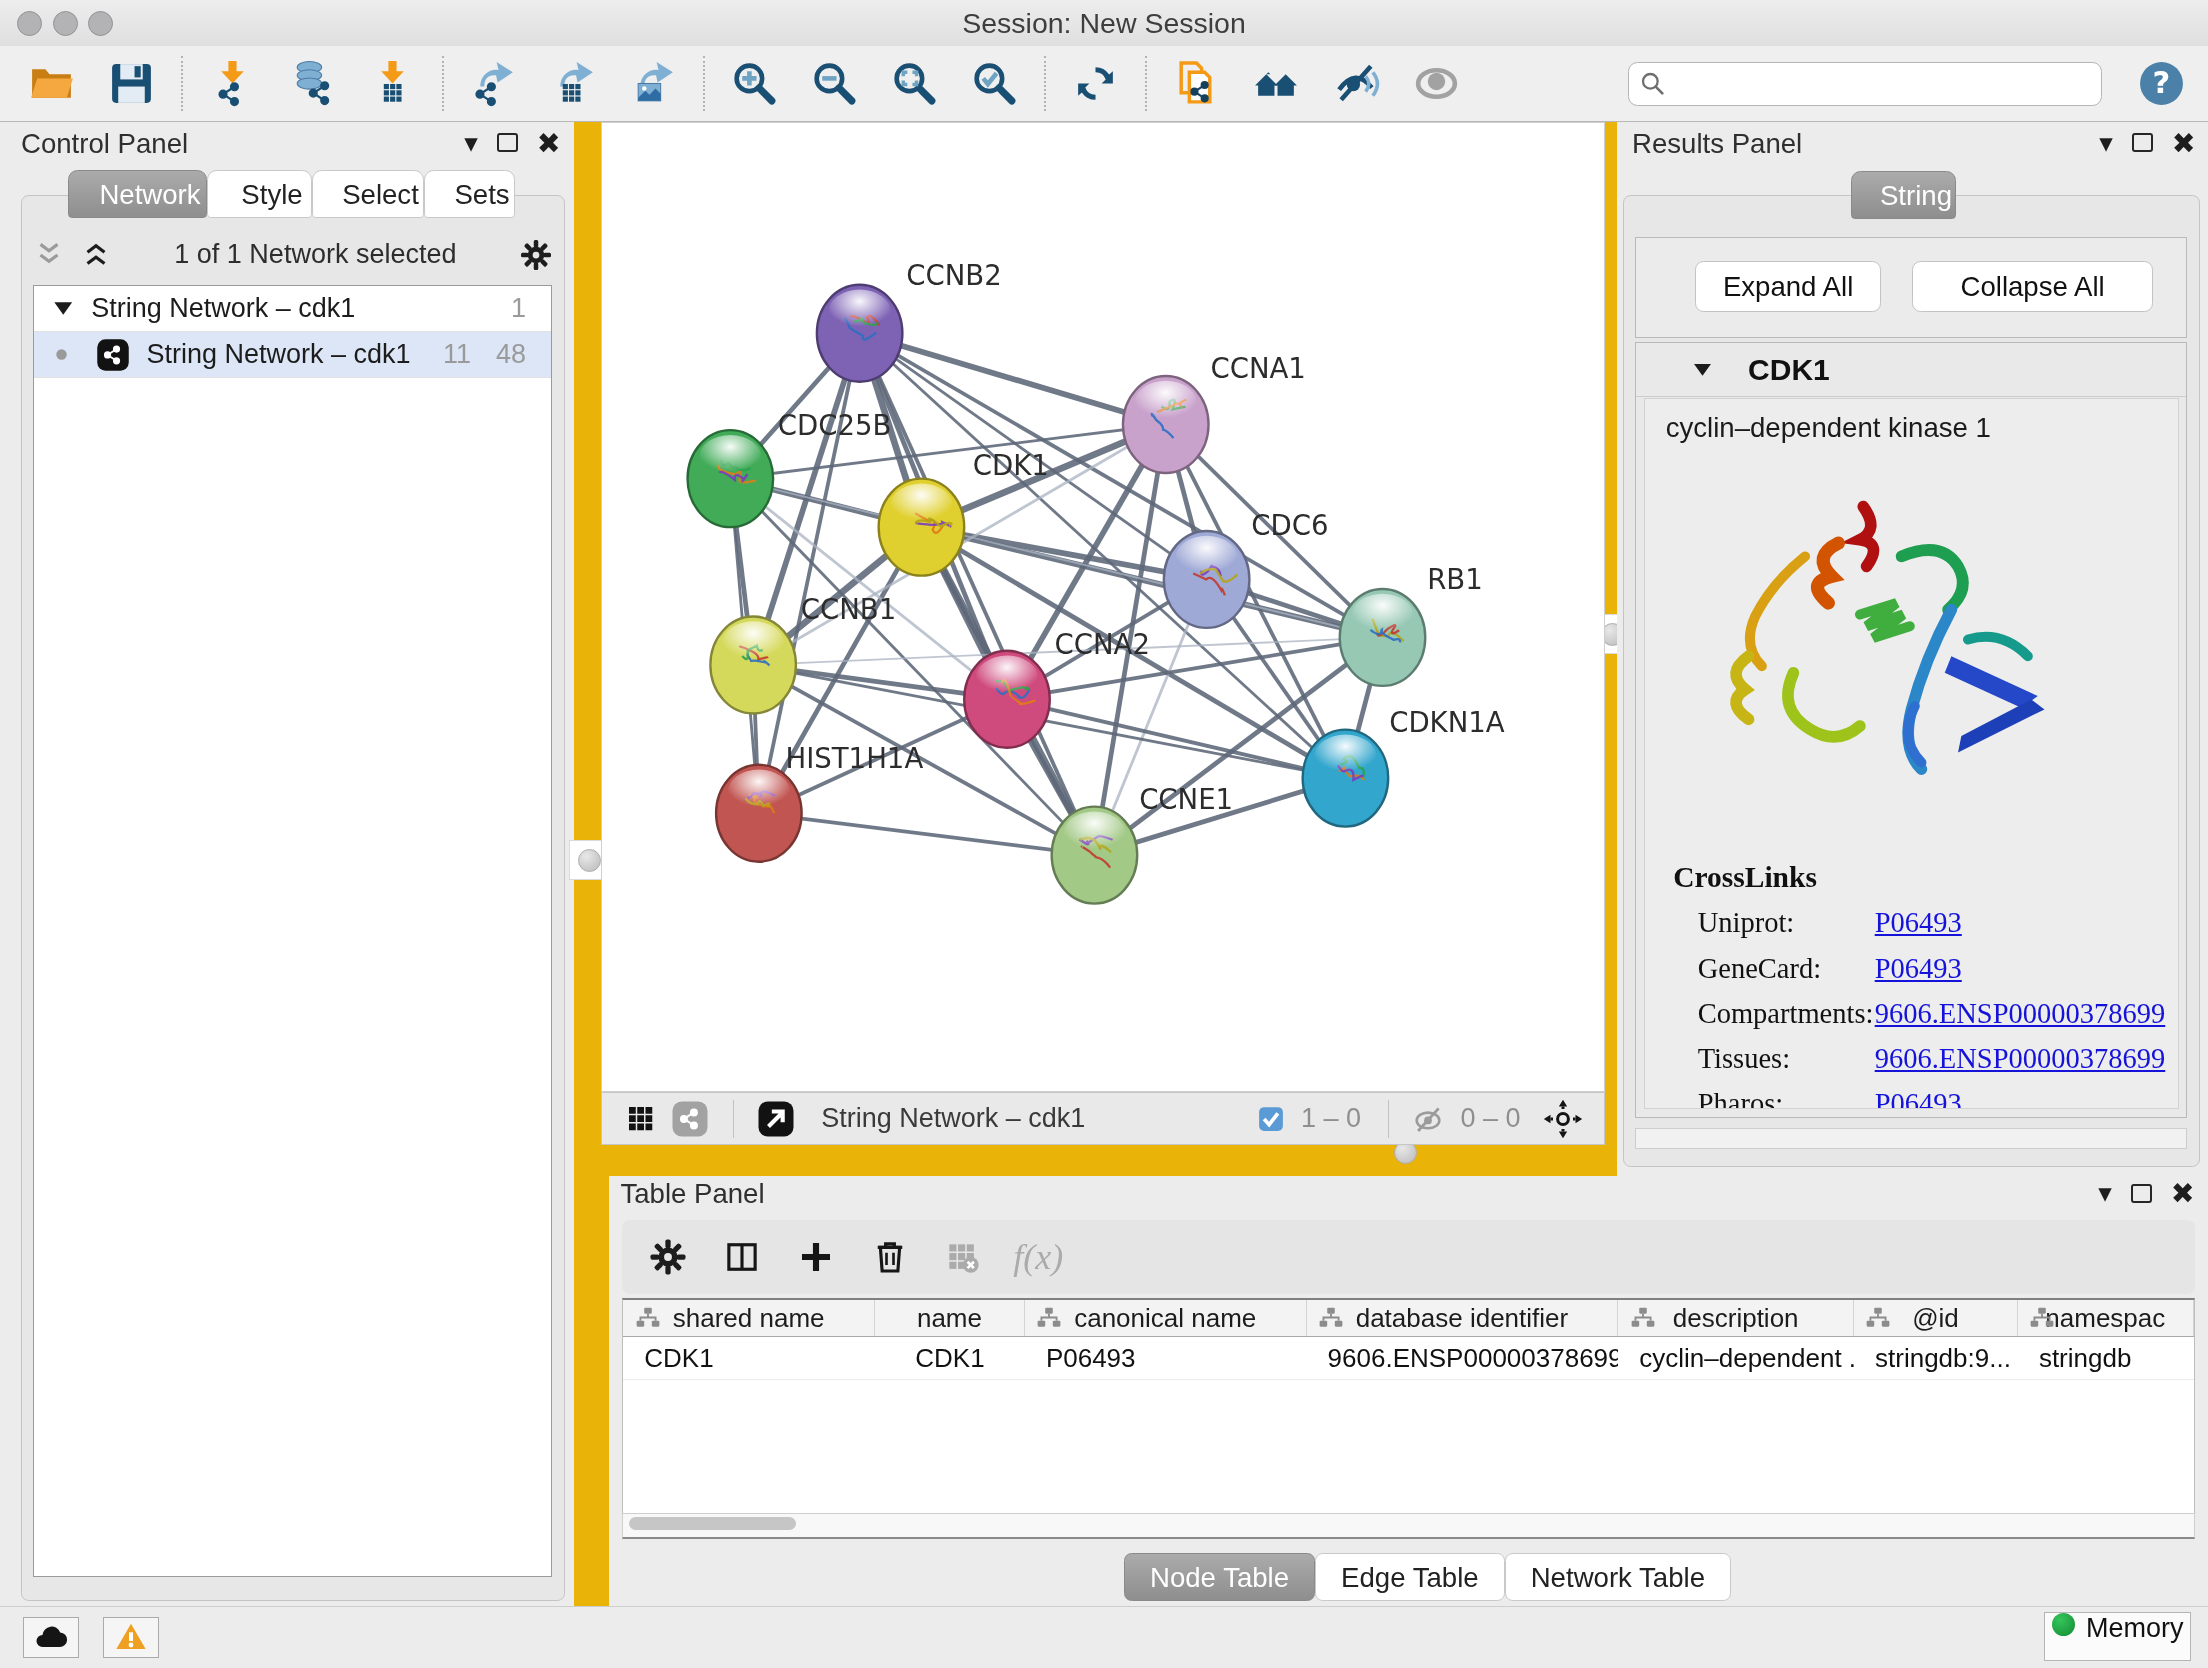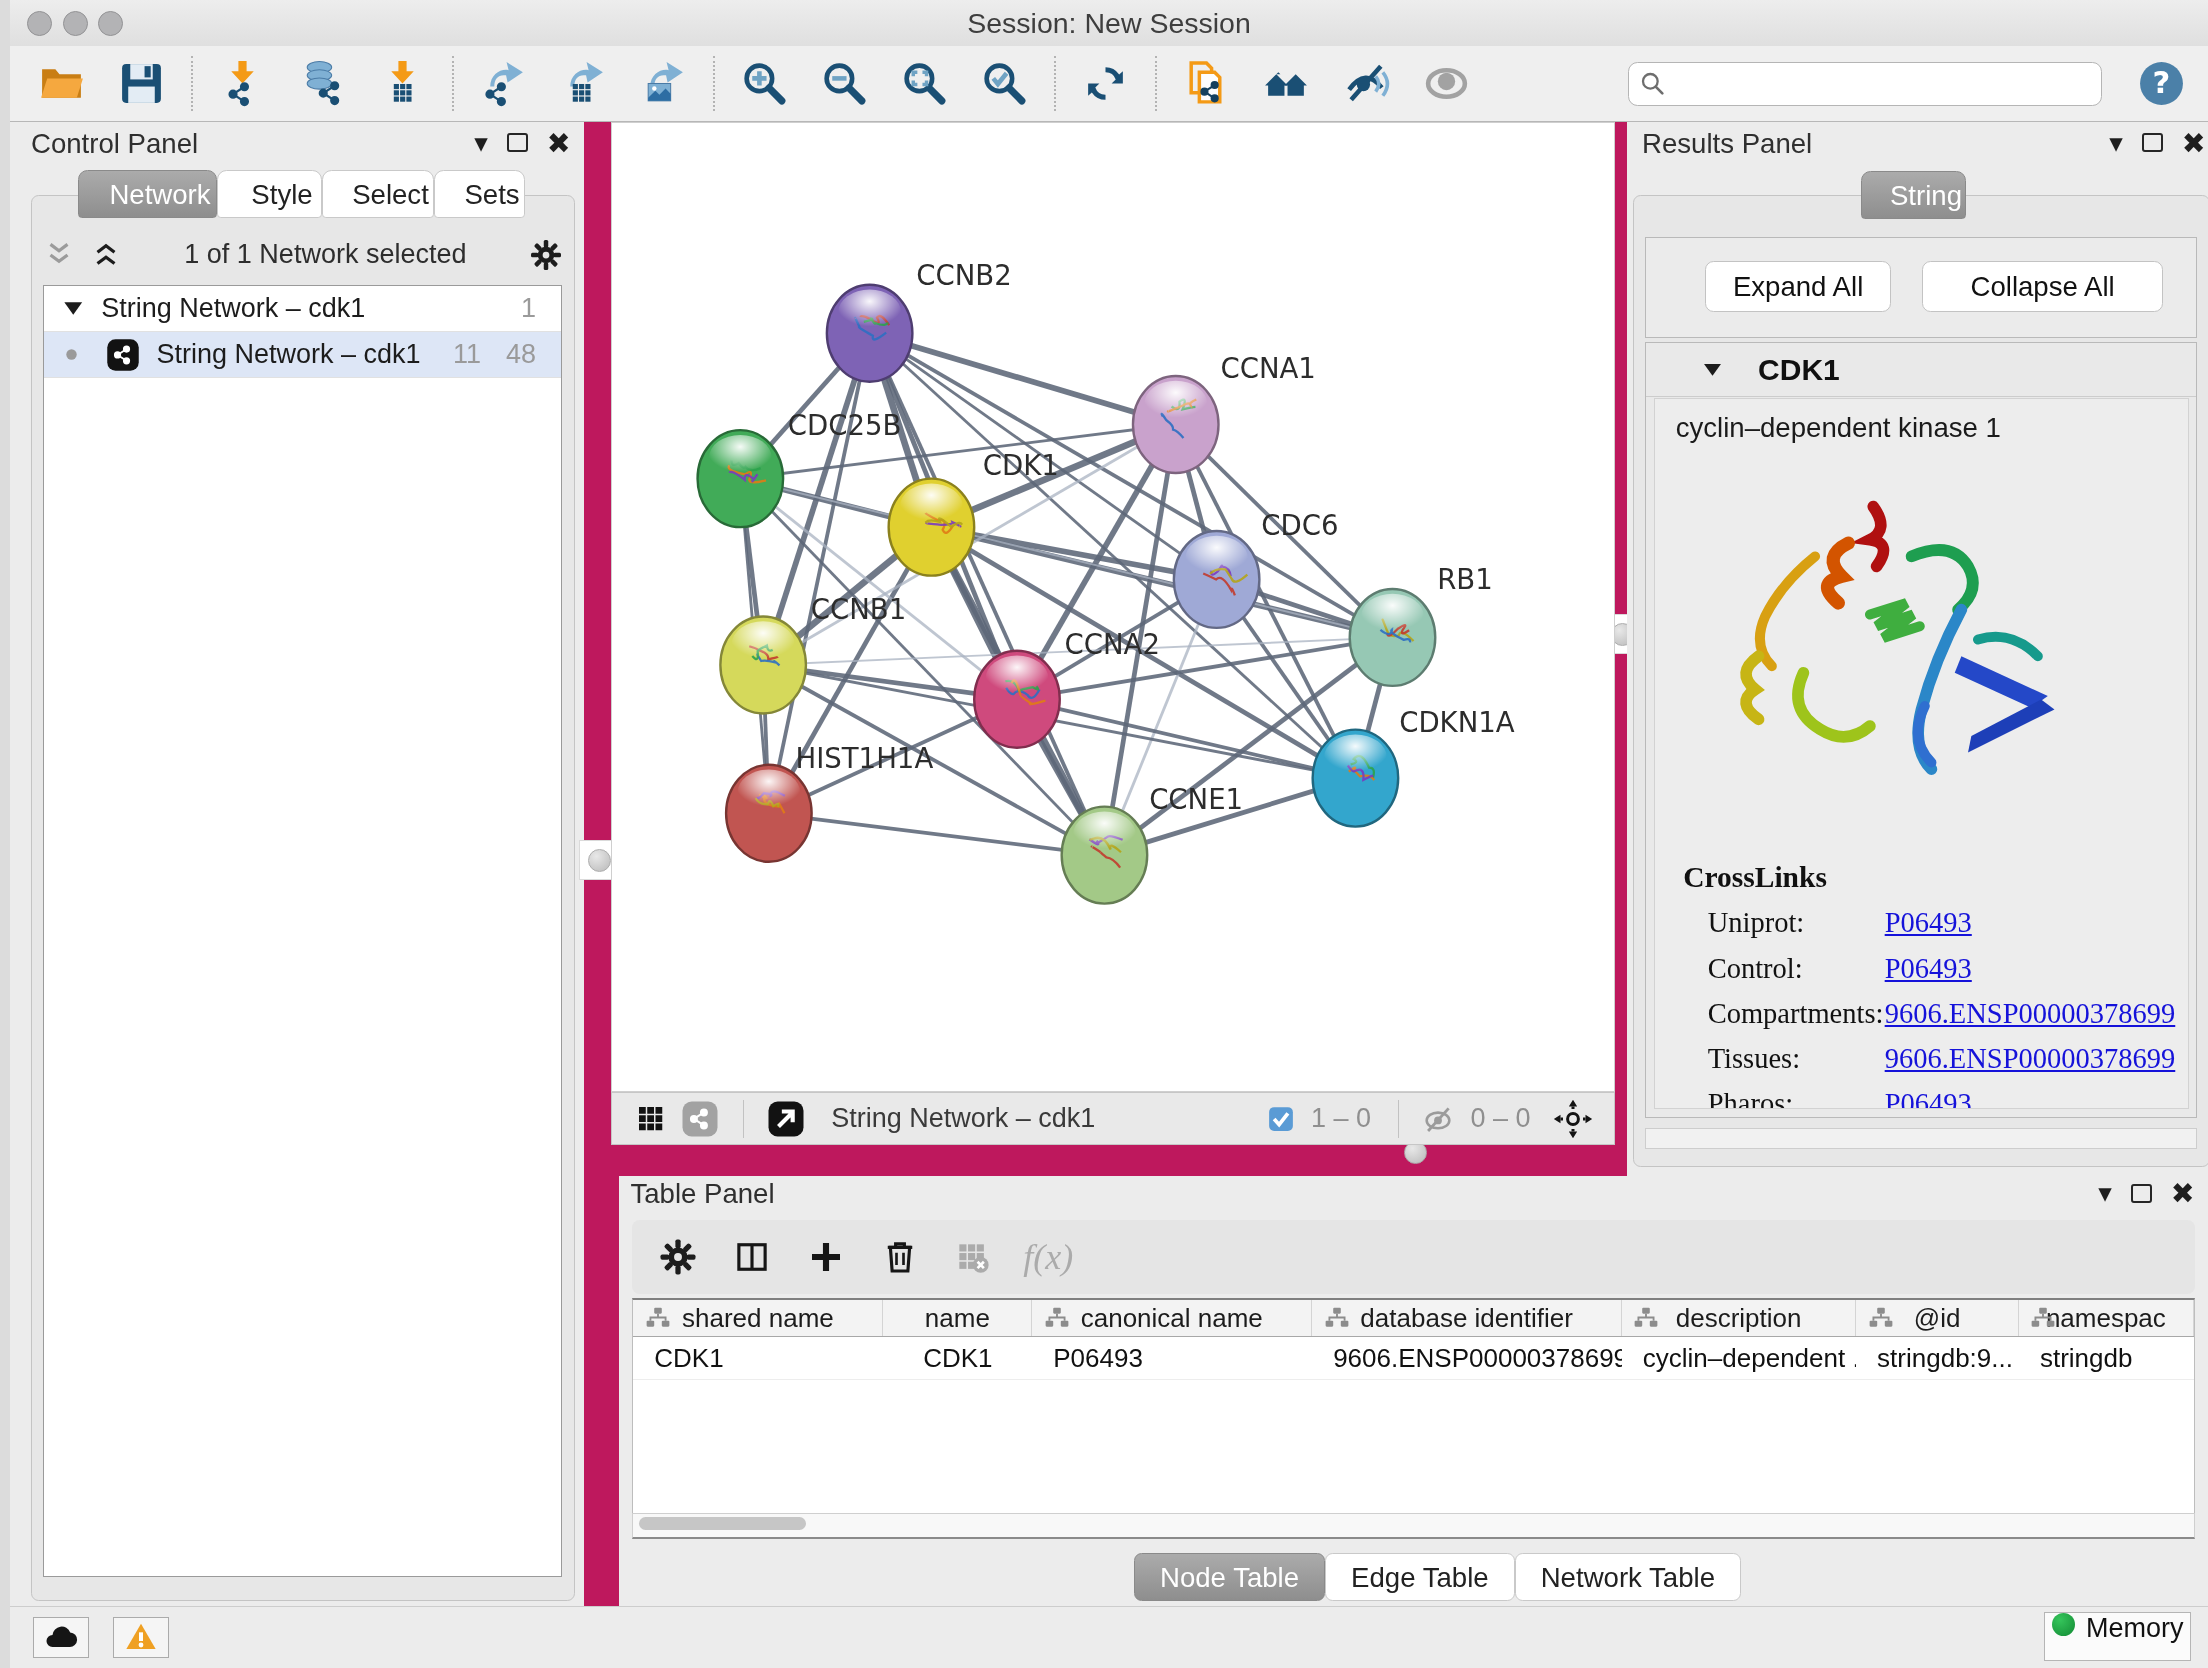--- a/index.html
+++ b/index.html
@@ -1,18 +1,18 @@
 <!DOCTYPE html>
 <html style="font-size:15px"><head>
 <meta charset="utf-8">
 <style>
   html,body{margin:0;padding:0;background:#dcdcdc;}
   body{width:2208px;height:1668px;position:relative;font-family:"Liberation Sans","DejaVu Sans",sans-serif;
        -webkit-font-smoothing:antialiased;overflow:hidden;}
-  #app{position:absolute;inset:0;background:#be185d;margin-left:10px;}
+  #app{position:absolute;inset:0;background:#eab308;}
 
   
   .titlebar{position:absolute;left:0;top:0;width:100%;height:46px;
     background:linear-gradient(#ededed,#dfdfdf);border-bottom:1px solid #bdbdbd;}
   .lights{position:absolute;left:17px;top:10.5px;display:flex;gap:10.5px;}
   .light{width:25px;height:25px;border-radius:50%;background:#b3b3b5;border:1px solid #939395;box-sizing:border-box;}
   .win-title{position:absolute;left:0;right:0;top:0;line-height:46px;text-align:center;
     font-size:28.5px;color:#3e3e3e;font-weight:500;}
 
   
@@ -697,21 +697,21 @@
 </svg>
               </div>
             <div class="r-xl">
               <div class="r-xl-title">CrossLinks</div>
               <div id="xl-rows">
                   <div class="xl-row">
                     <span class="xl-label">Uniprot:</span>
                     <span class="xl-link">P06493</span>
                   </div>
                   <div class="xl-row">
-                    <span class="xl-label">Control:</span>
+                    <span class="xl-label">GeneCard:</span>
                     <span class="xl-link">P06493</span>
                   </div>
                   <div class="xl-row">
                     <span class="xl-label">Compartments:</span>
                     <span class="xl-link">9606.ENSP00000378699</span>
                   </div>
                   <div class="xl-row">
                     <span class="xl-label">Tissues:</span>
                     <span class="xl-link">9606.ENSP00000378699</span>
                   </div>

